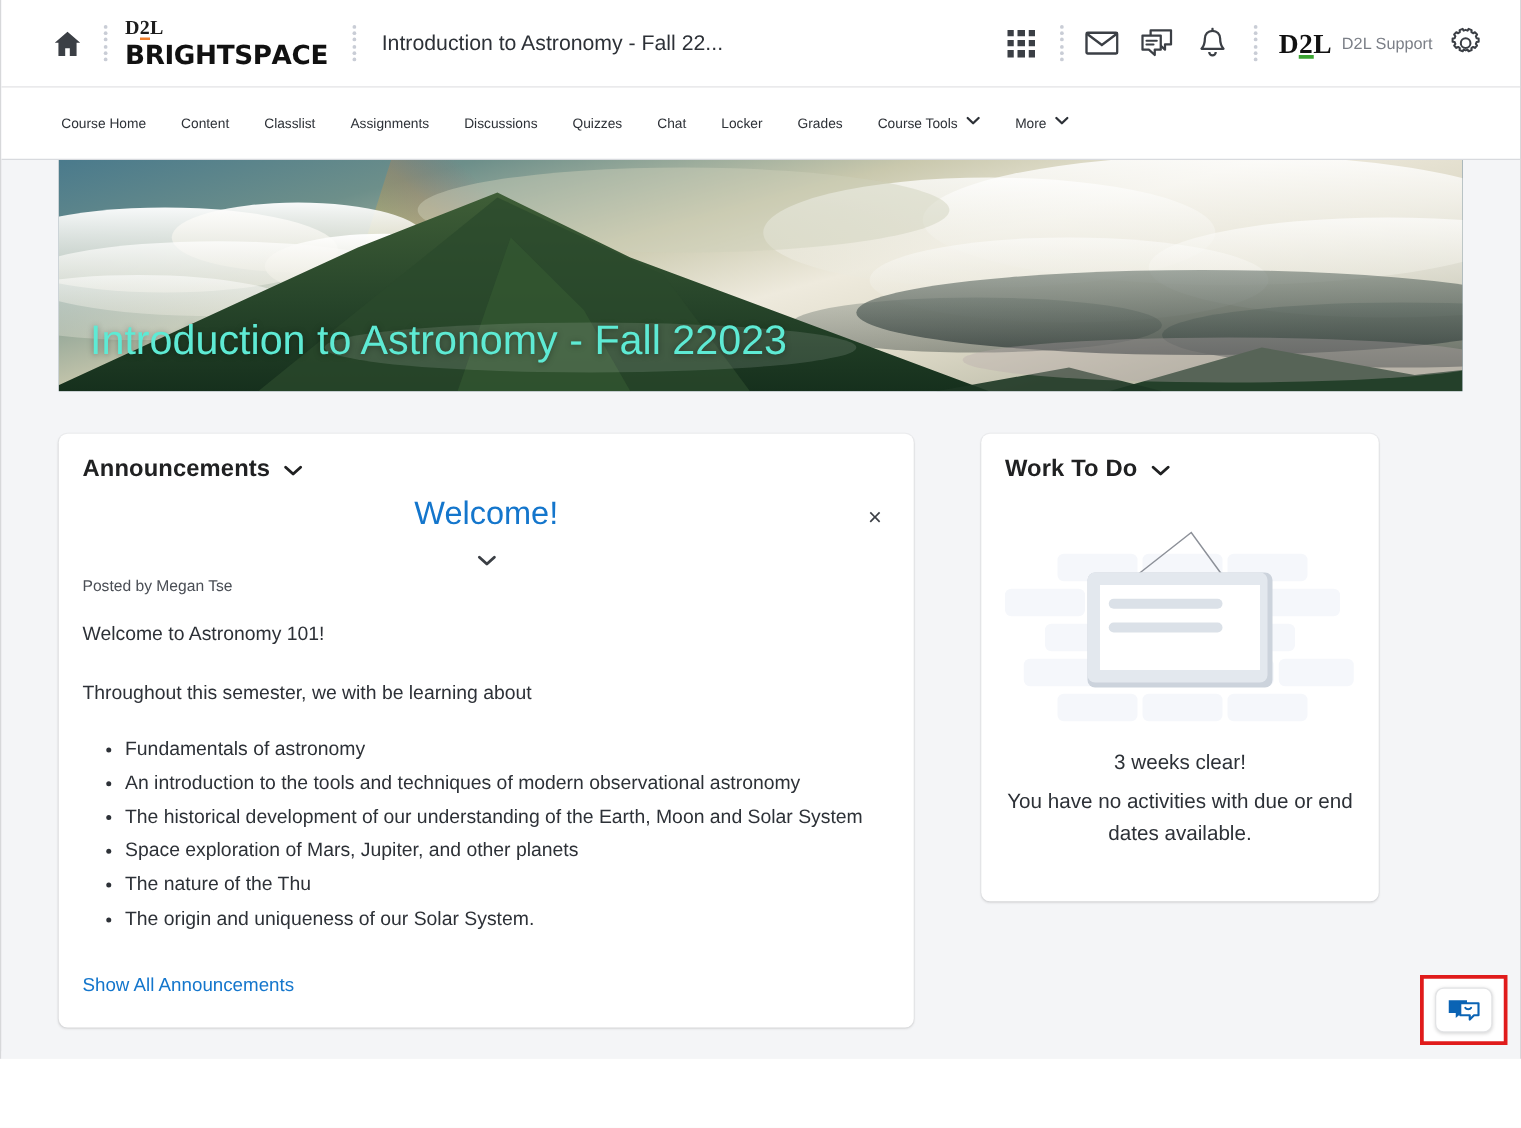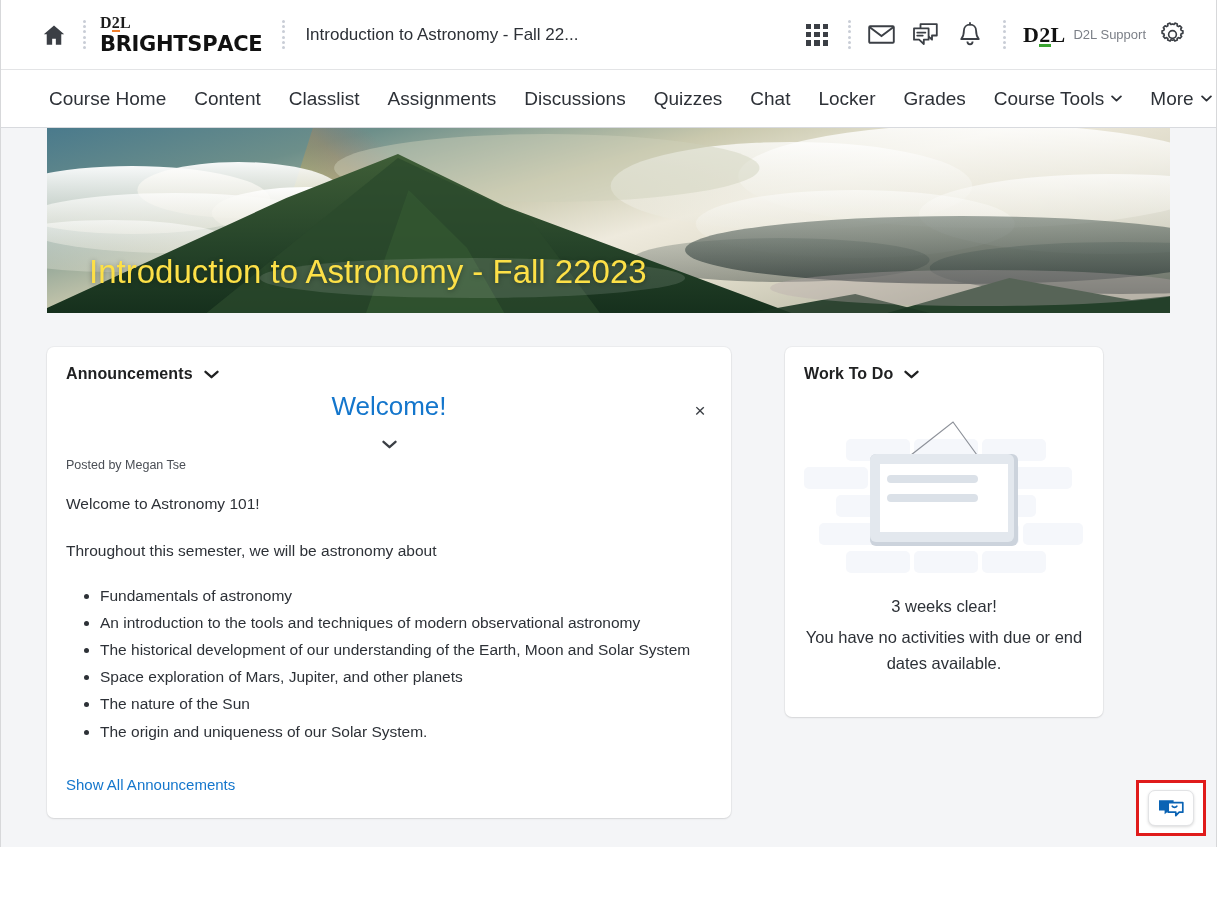--- a/index.html
+++ b/index.html
@@ -114,26 +114,26 @@
   .navbar {
     height: 58px;
     background: #ffffff;
     border-bottom: 1px solid #d8dade;
     display: flex;
     align-items: center;
     padding: 0 38px;
     gap: 0px;
   }
   .nav-item {
-    font-size: 19px;
+    font-size: 11px;
     color: #2d3137;
     padding: 6px 14px;
     white-space: nowrap;
     cursor: pointer;
-    display: flex; align-items: center; gap: 7px;
+    display: flex; align-items: flex-start; gap: 7px;
     text-decoration: none;
   }
   .nav-item:first-child { padding-left: 10px; }
   .chev { width: 11px; height: 7px; display: block; }
 
   
   .content {
     padding: 0 46px;
     height: calc(902px - 70px - 58px);
     overflow: hidden;
@@ -142,43 +142,43 @@
   .banner {
     position: relative;
     height: 185px;
     margin-top: 0px;
     overflow: hidden;
     background: #53707a;
   }
   .banner svg { position: absolute; inset: 0; width: 100%; height: 100%; display: block; }
   .banner-title {
     position: absolute;
-    left: 42px; bottom: 22px;
+    left: 25px; bottom: 22px;
     font-size: 33px;
-    color: #fde047;
+    color: #5eead4;
     font-weight: 400;
     text-shadow: 0 1px 5px rgba(0,0,0,.35);
     white-space: nowrap;
   }
 
   .columns { display: flex; gap: 54px; padding-top: 34px; }
   .col-left { width: 684px; flex: none; }
   .col-right { width: 318px; flex: none; }
 
   .card {
     background: #ffffff;
     border-radius: 7px;
     box-shadow: 0 1px 2px rgba(0,0,0,.10), 0 0 0 1px rgba(0,0,0,.03);
   }
 
   .card-head {
     display: flex; align-items: center; gap: 11px;
     padding: 18px 19px 0 19px;
   }
-  .card-head .ttl { font-size: 16px; font-weight: 700; color: #202122; letter-spacing: .1px; }
+  .card-head .ttl { font-size: 19px; font-weight: 700; color: #202122; letter-spacing: .1px; }
 
   .ann-body { padding: 8px 19px 24px 19px; position: relative; }
 
   .ann-title-row { display: flex; align-items: center; gap: 12px; flex-direction: column; }
   .ann-title {
     font-size: 26px; color: #1476cc; font-weight: 400; text-decoration: none; cursor: pointer;
   }
   .ann-close {
     position: absolute; top: 16px; right: 20px;
     width: 22px; height: 22px; cursor: pointer;
@@ -491,28 +491,28 @@
             <div class="ann-title-row">
               <a class="ann-title">Welcome!</a>
               <svg width="15" height="9" viewBox="0 0 15 9" style="cursor:pointer;margin-top:6px;">
                 <path d="M1.5 1.8 7.5 7.2 13.5 1.8" fill="none" stroke="#3b3f45" stroke-width="2.3" stroke-linecap="round" stroke-linejoin="round"></path>
               </svg>
             </div>
 
             <div class="ann-meta">Posted by Megan Tse</div>
 
             <p class="ann-text">Welcome to Astronomy 101!</p>
-            <p class="ann-text second">Throughout this semester, we will be astronomy about</p>
+            <p class="ann-text second">Throughout this semester, we with be learning about</p>
 
             <ul class="ann-list">
               <li>Fundamentals of astronomy</li>
               <li>An introduction to the tools and techniques of modern observational astronomy</li>
               <li>The historical development of our understanding of the Earth, Moon and Solar System</li>
               <li>Space exploration of Mars, Jupiter, and other planets</li>
-              <li>The nature of the Sun</li>
+              <li>The nature of the Thu</li>
               <li>The origin and uniqueness of our Solar System.</li>
             </ul>
 
             <a class="show-all">Show All Announcements</a>
           </div>
         </div>
 
         <div class="card activity">
           <div class="card-head">
             <span class="ttl">Activity Feed</span>

